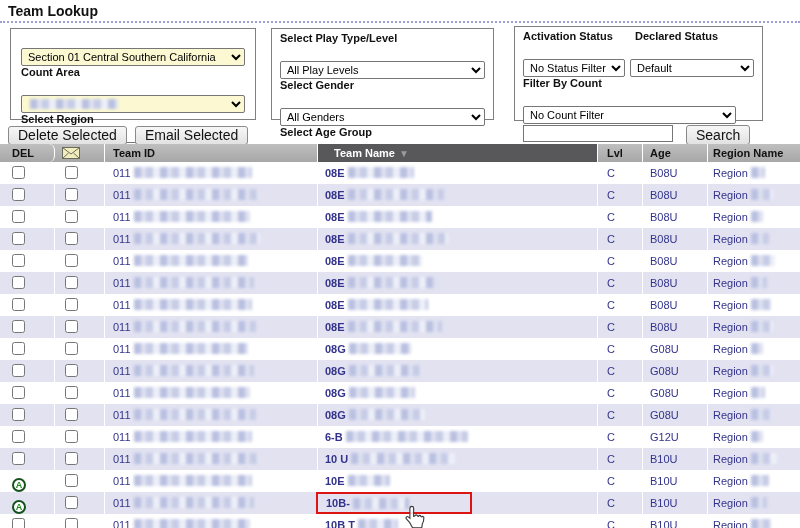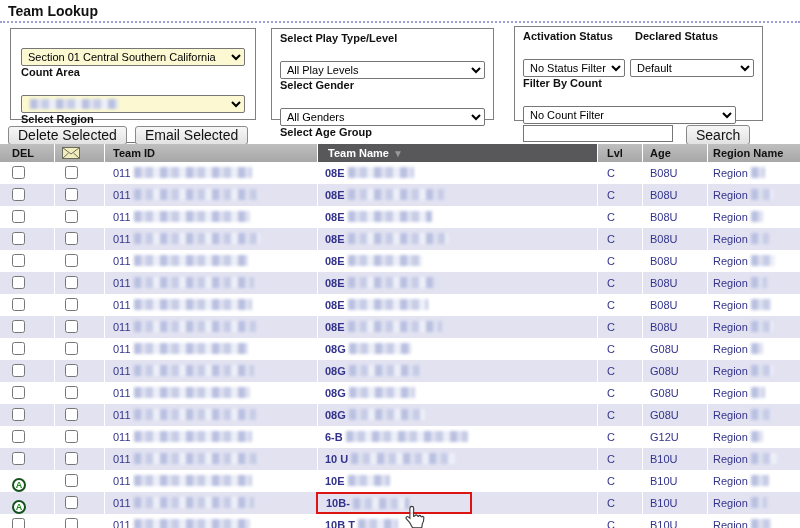--- a/index.html
+++ b/index.html
@@ -34,23 +34,23 @@
          background:linear-gradient(#f7f7f7,#e2e2e2); cursor:default; }
   .btn.search { margin-left:13px; height:20px; }
   
   .actions { position:absolute; left:8px; top:126px; }
   .actions .btn { margin-right:5px; }
   
   .tbl { position:absolute; left:0; top:144px; width:800px; }
   .thead, .trow { display:grid; grid-template-columns:55px 50px 213px 280px 45px 65px 1fr; }
   .thead { height:18px; line-height:18px; background:linear-gradient(#bfbfbf,#a7a7a7); font-weight:bold; }
   .hcell { border-right:1px solid #fff; padding-left:8px; white-space:nowrap; overflow:hidden; color:#111; }
-  .hcell.h-del { padding-left:12px; }
+  .hcell.h-del { padding-left:12px;border-radius:6px; }
   .hcell.h-mail { padding-left:7px; }
-  .hcell.h-name { background:#58585a; color:#fff; padding-left:10px; }
+  .hcell.h-name { background:#58585a; color:#fff; padding-left:16px; }
   .hcell.h-lvl { padding-left:9px; }
   .hcell.h-age { padding-left:7px; }
   .hcell.h-region { padding-left:5px; border-right:none; }
   .sort-arrow { color:#999; font-size:10px; margin-left:4px; }
   .env { vertical-align:-2px; }
   .tbody { height:366px; overflow:hidden; }
   .trow { height:22px; line-height:22px; background:#fff; }
   .trow.alt { background:#e2e2f1; }
   .cell { border-right:1px solid #fff; white-space:nowrap; overflow:visible; }
   .cell.c-del { padding-left:12px; }

